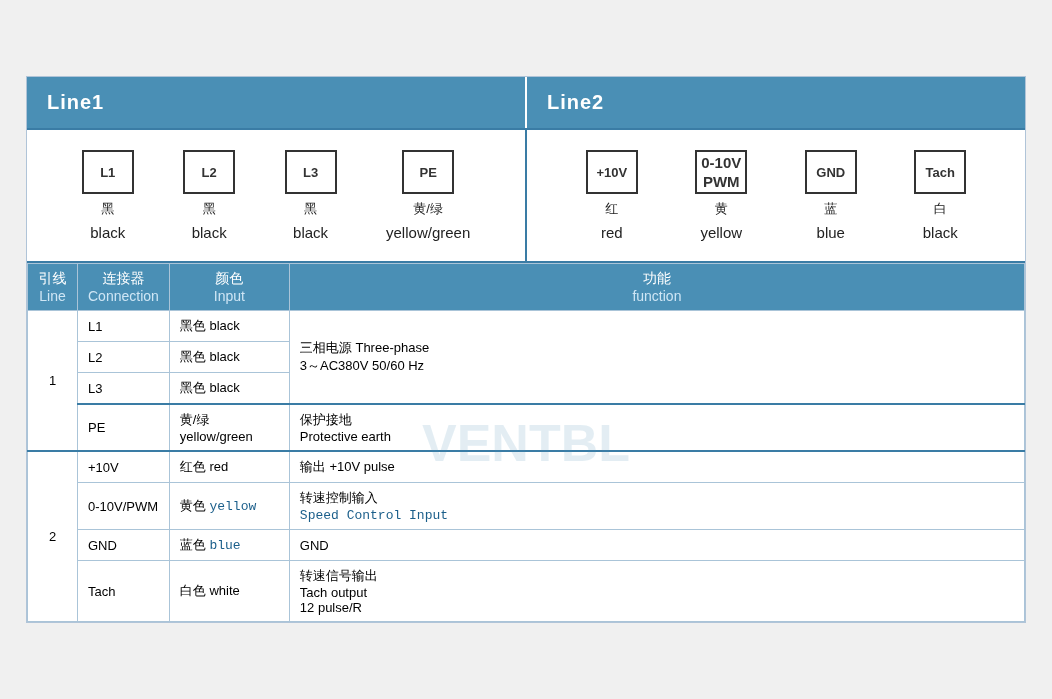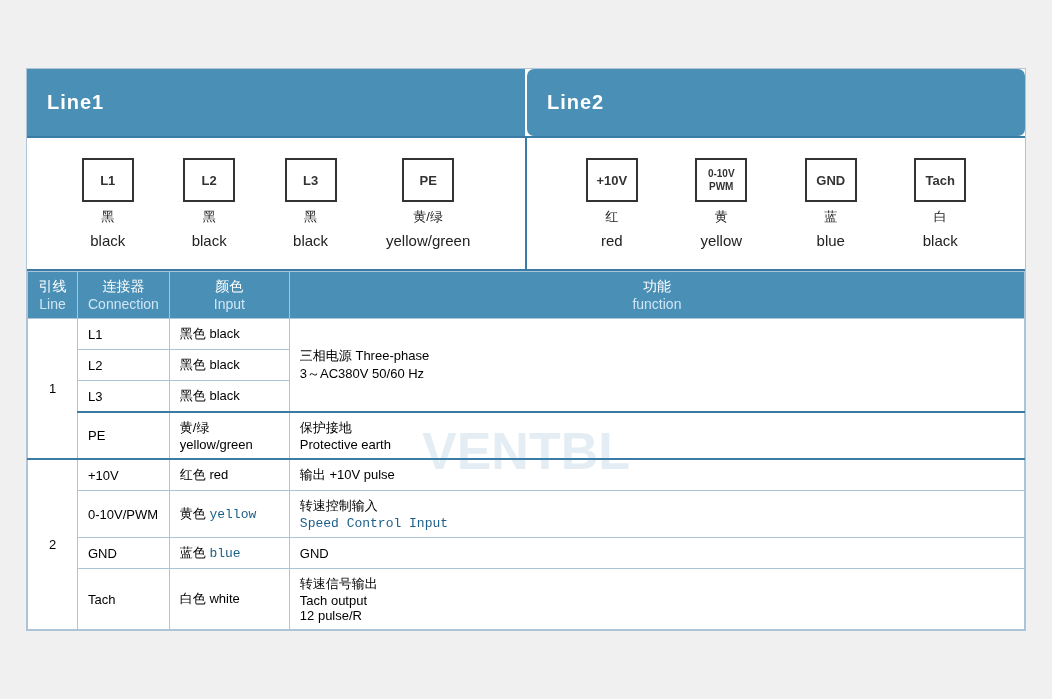--- a/index.html
+++ b/index.html
@@ -28,32 +28,31 @@
     .header-row {
       display: flex;
       border-bottom: 2px solid #3a7ca5;
     }
 
     .header-line1, .header-line2 {
       background: #4a8fb5;
       color: #fff;
       font-size: 20px;
       font-weight: bold;
-      padding: 22px 20px;
+      padding: 14px 20px;
       letter-spacing: 1px;
     }
 
     .header-line1 {
       flex: 1;
       border-right: 2px solid #fff;
     }
 
     .header-line2 {
       flex: 1;
-      border-radius: 7px;
     }
 
     
     .connectors-row {
       display: flex;
       border-bottom: 2px solid #3a7ca5;
     }
 
     .connectors-line1, .connectors-line2 {
       flex: 1;
@@ -215,21 +214,21 @@
       </div>
     </div>
 
     <div class="connectors-line2">
       <div class="connector-item">
         <div class="connector-box">+10V</div>
         <div class="connector-label-cn">红</div>
         <div class="connector-label-en">red</div>
       </div>
       <div class="connector-item">
-        <div class="connector-box" style="font-size:10px; line-height:1.3; text-align:center;">0-10V<br>PWM</div>
+        <div class="connector-box" style="font-size:15px; line-height:1.3; text-align:center;">0-10V<br>PWM</div>
         <div class="connector-label-cn">黄</div>
         <div class="connector-label-en">yellow</div>
       </div>
       <div class="connector-item">
         <div class="connector-box">GND</div>
         <div class="connector-label-cn">蓝</div>
         <div class="connector-label-en">blue</div>
       </div>
       <div class="connector-item">
         <div class="connector-box">Tach</div>

